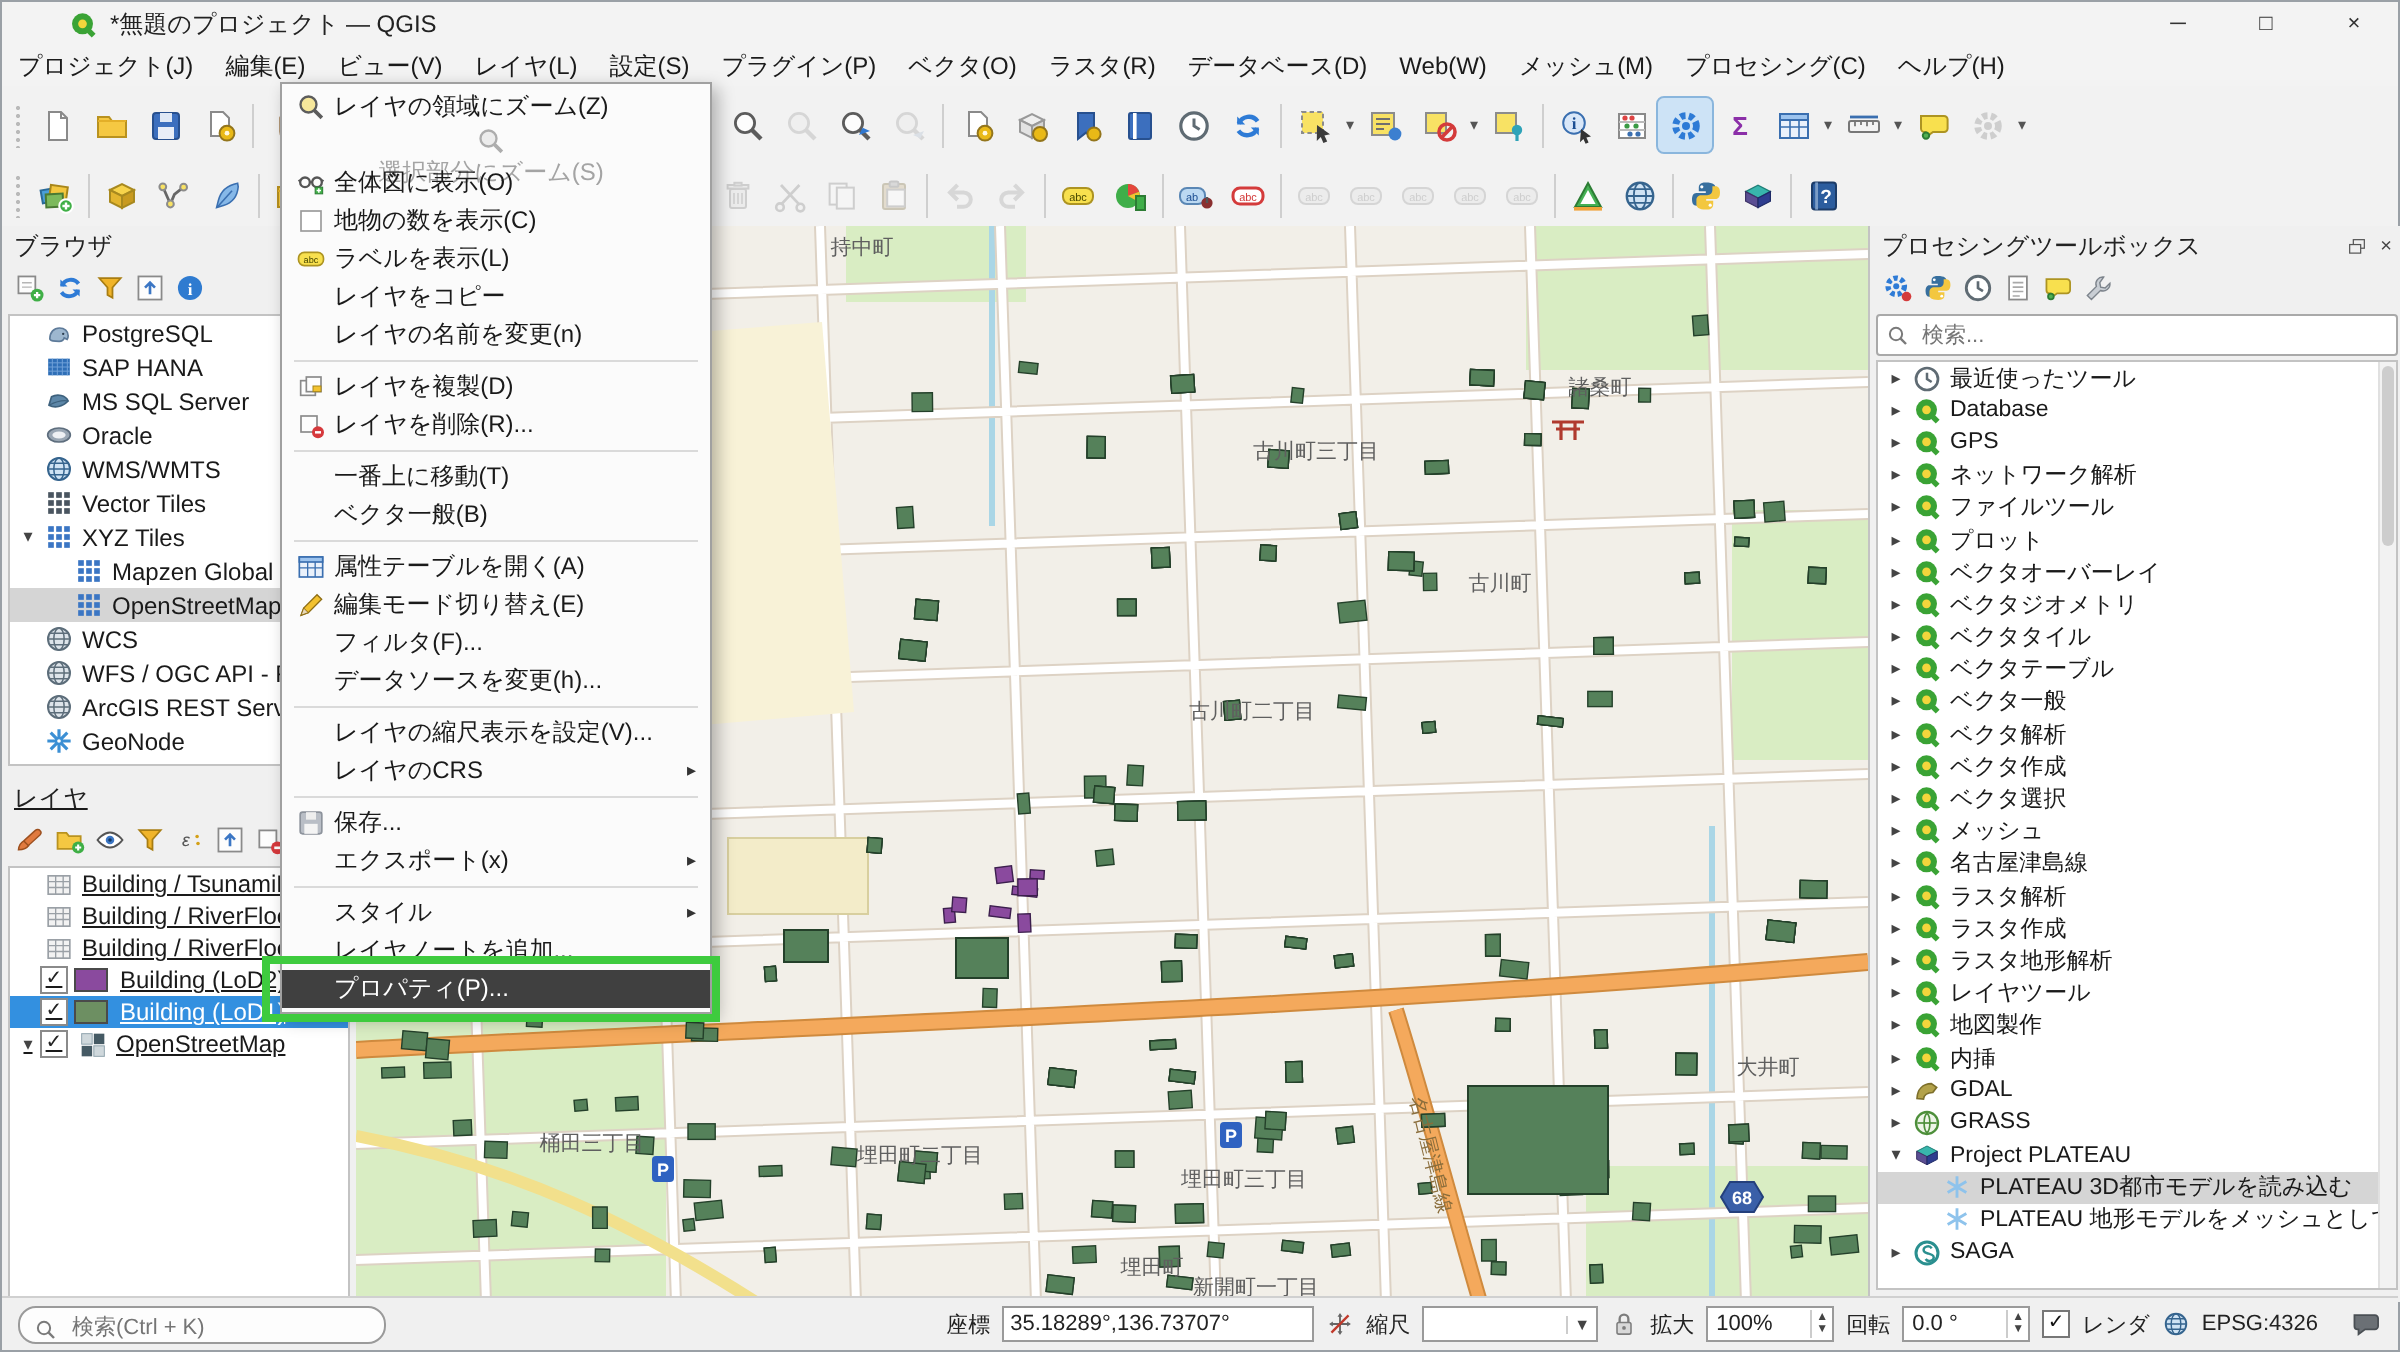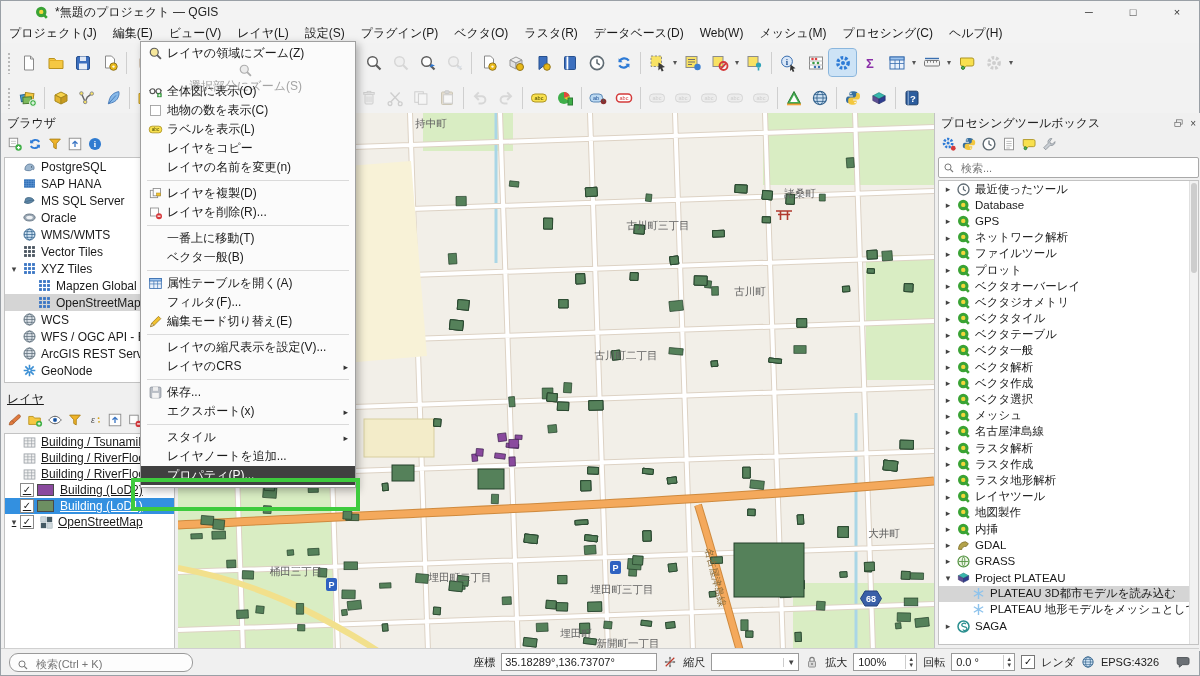--- a/index.html
+++ b/index.html
@@ -1717,31 +1717,35 @@
         <span class="mico">
           <svg width="15" height="15" viewBox="0 0 18 18">
             <rect x="2" y="3" width="14" height="12" fill="#eaf1fb" stroke="#3a6fb0"></rect>
             <rect x="2" y="3" width="14" height="3" fill="#9cc3ee" stroke="#3a6fb0"></rect>
             <path d="M2 9.5h14M7 6v9M11.5 6v9" stroke="#3a6fb0" stroke-width=".8"></path>
           </svg>
         </span>
         <span class="mlb">属性テーブルを開く(A)</span>
       </div>
       <div class="mrow">
-        <span class="mico"></span>
-        <span class="mlb">フィルタ(F)...</span>
-      </div>
-      <div class="mrow">
         <span class="mico">
           <svg width="15" height="15" viewBox="0 0 18 18">
             <path d="M3 15.2l1.6-4.4 8-8 2.8 2.8-8 8z" fill="#f2c12e" stroke="#8e6d14" stroke-width=".8"></path>
             <path d="M3 15.2l1.6-4.4 2.8 2.8z" fill="#e8d8b8" stroke="#8e6d14" stroke-width=".6"></path>
           </svg>
         </span>
         <span class="mlb">編集モード切り替え(E)</span>
+      </div>
+      <div class="mrow">
+        <span class="mico"></span>
+        <span class="mlb">フィルタ(F)...</span>
+      </div>
+      <div class="mrow">
+        <span class="mico"></span>
+        <span class="mlb">データソースを変更(h)...</span>
       </div>
       <div class="msep"></div>
       <div class="mrow">
         <span class="mico"></span>
         <span class="mlb">レイヤの縮尺表示を設定(V)...</span>
       </div>
       <div class="mrow">
         <span class="mico"></span>
         <span class="mlb">レイヤのCRS</span>
         <span class="msub">▸</span>

